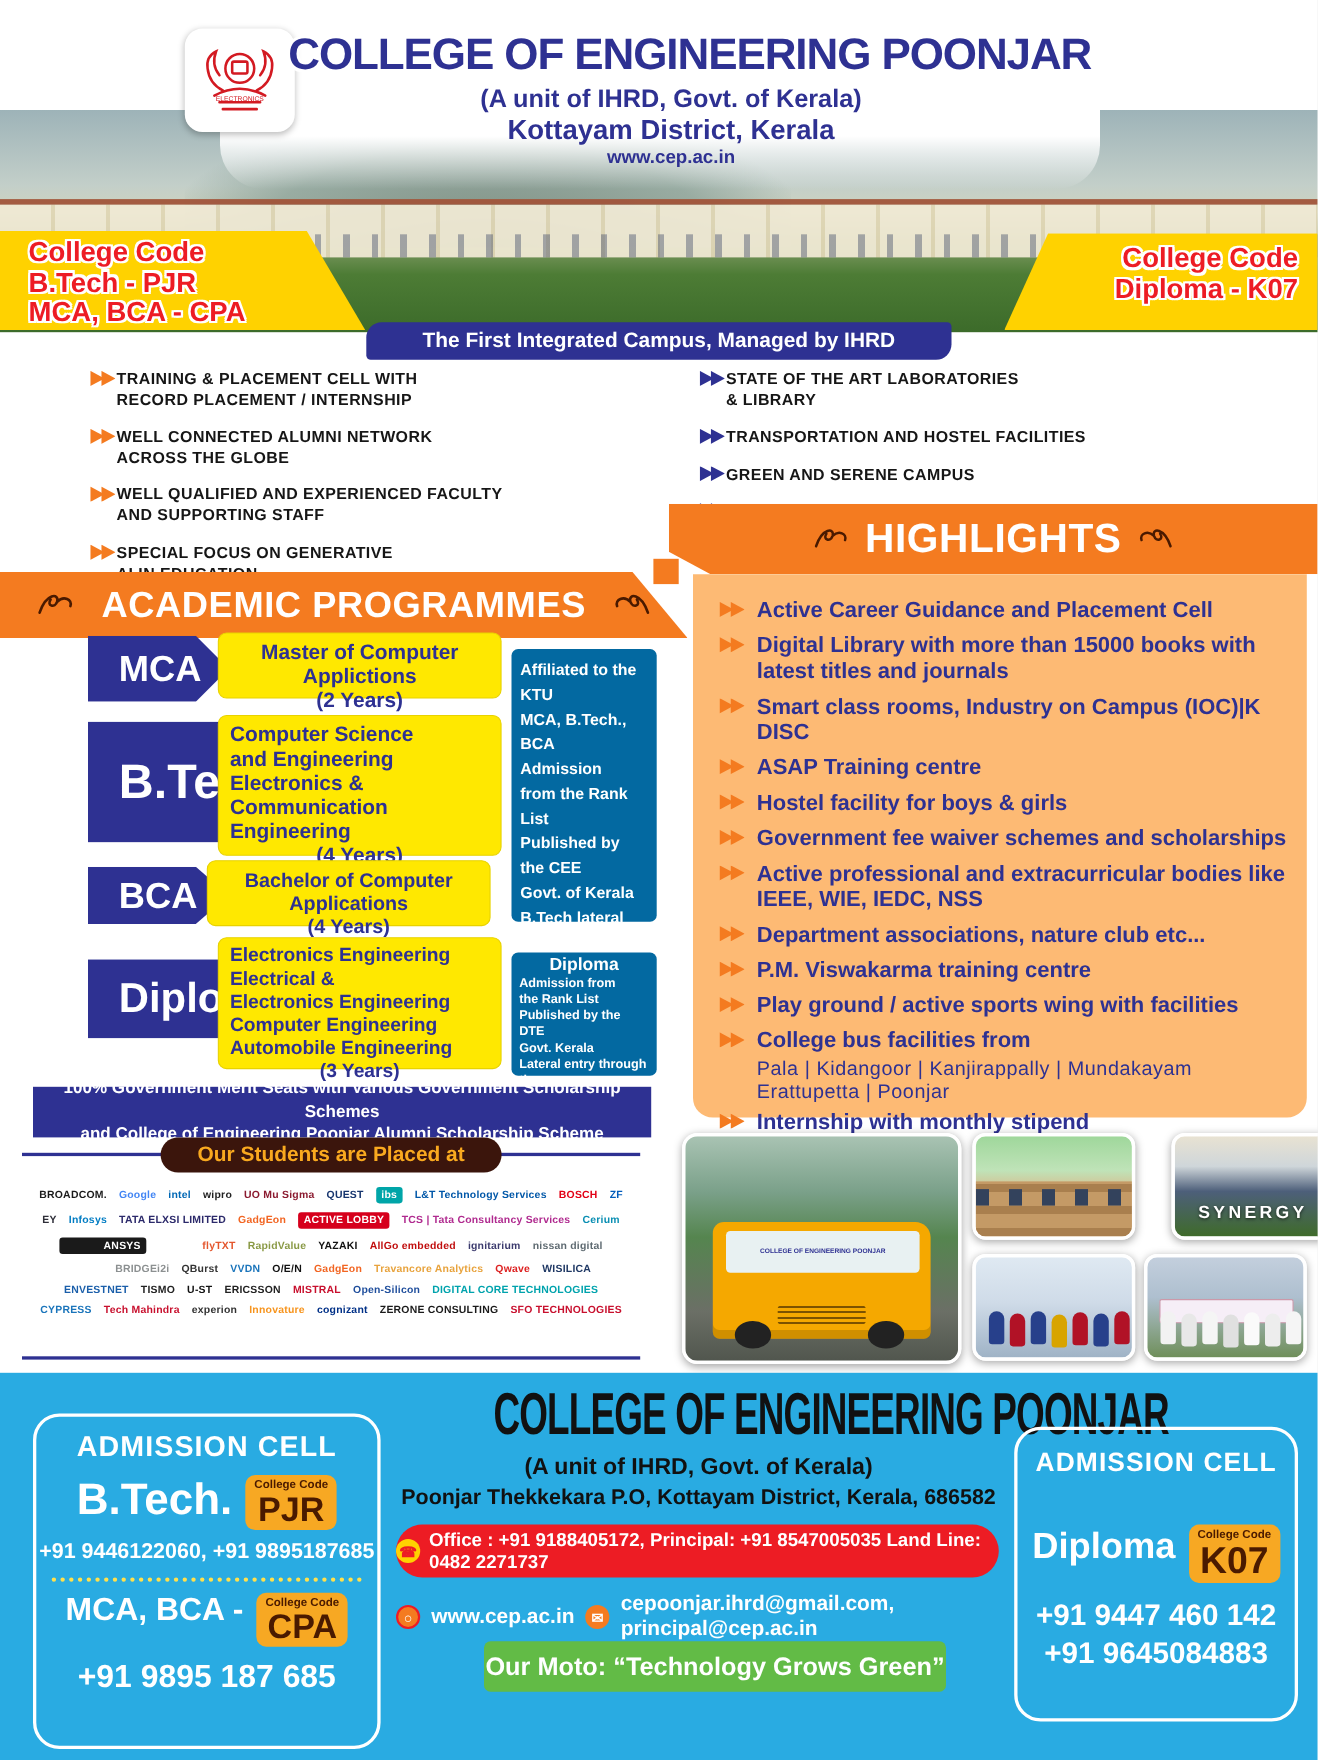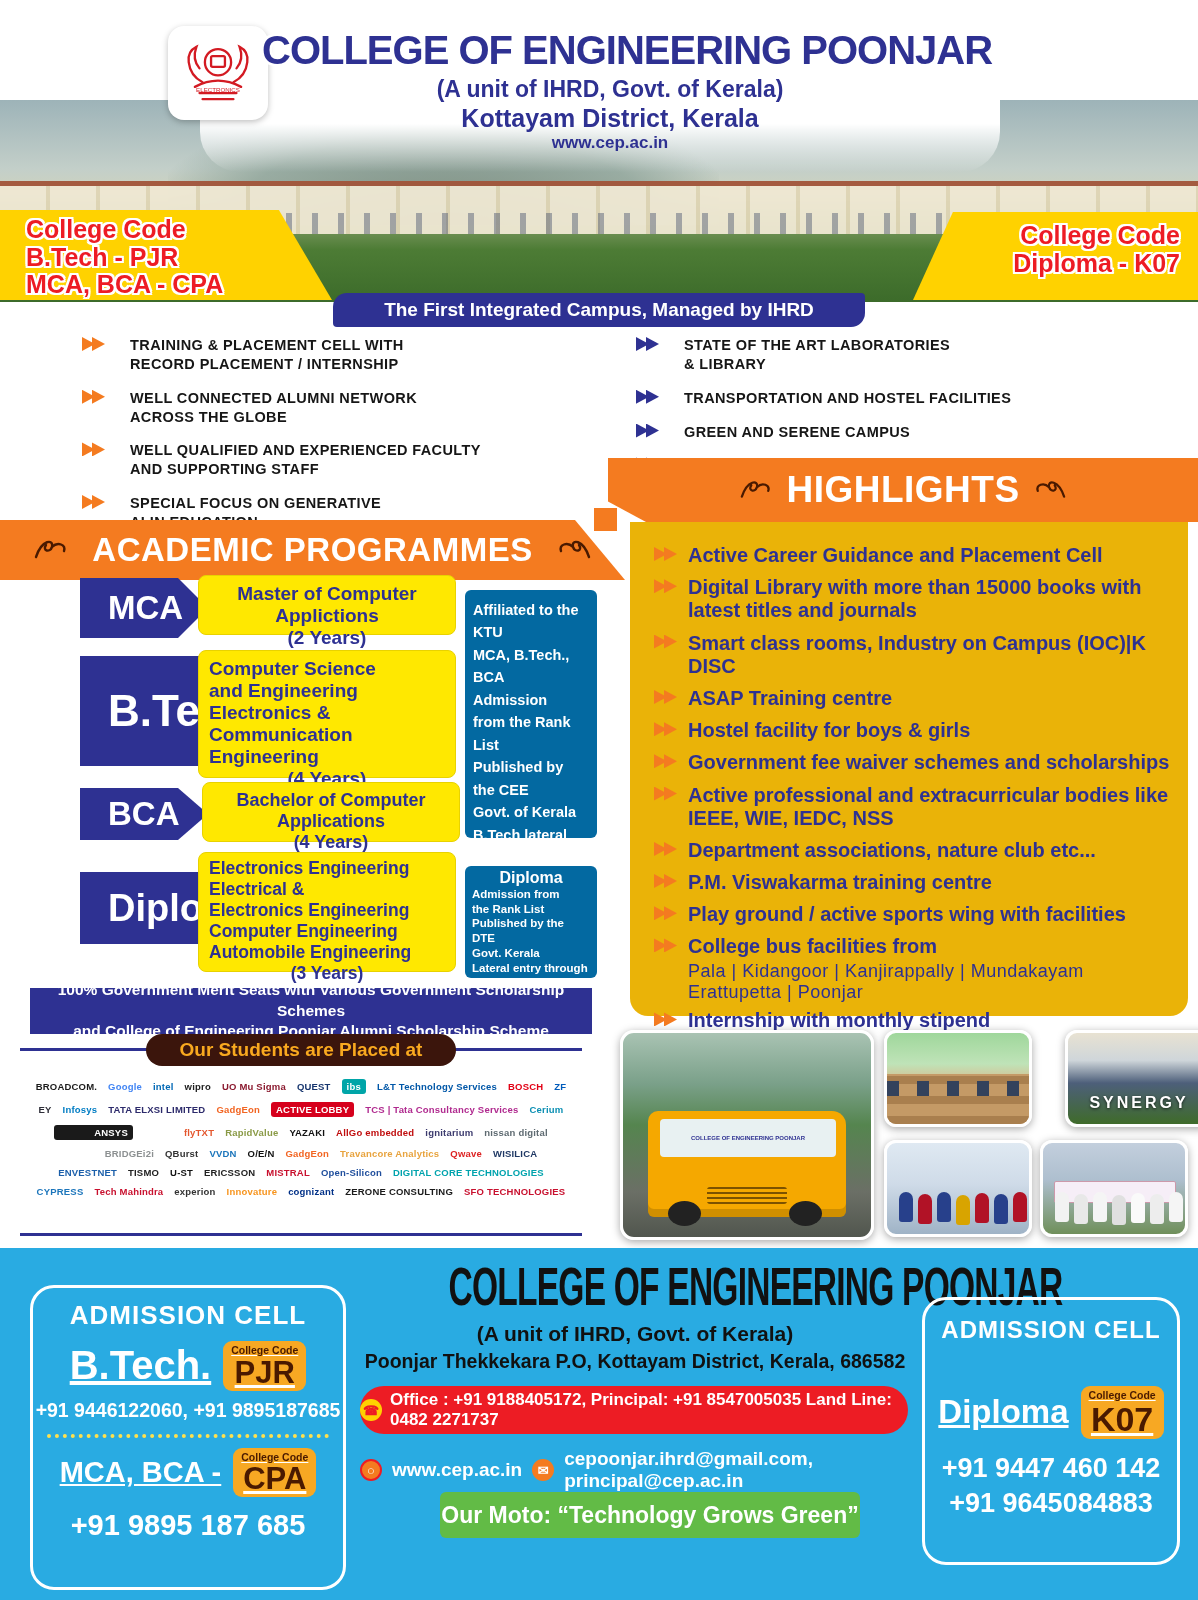--- a/index.html
+++ b/index.html
@@ -35,21 +35,21 @@
     clip-path:polygon(14% 0,100% 0,100% 100%,0 100%);padding:10px 18px 0 0;box-sizing:border-box;text-align:right;}
   .code-txt{color:#ED1C24;font-weight:bold;font-size:25px;line-height:1.1;}
 
   .banner{left:333px;top:293px;width:532px;height:34px;background:#2E3192;border-radius:14px 4px 14px 4px;
     color:#fff;font-weight:bold;font-size:19px;display:flex;align-items:center;justify-content:center;}
 
   
   .feat{display:flex;flex-direction:column;gap:15px;}
   .feat-l{left:82px;top:336px;width:500px;}
   .feat-r{left:636px;top:336px;width:540px;}
-  .feat-item{display:flex;gap:24px;align-items:flex-start;color:#161616;font-weight:bold;
+  .feat-item{display:flex;gap:0;align-items:flex-start;color:#161616;font-weight:bold;
     font-size:14.5px;letter-spacing:.4px;line-height:1.3;}
   .tri2{position:relative;width:24px;height:14px;flex:0 0 24px;margin-top:1px;}
   .tri2::before,.tri2::after{content:"";position:absolute;top:0;width:13px;height:14px;background:currentColor;
     clip-path:polygon(0 0,100% 50%,0 100%);}
   .tri2::before{left:0;} .tri2::after{left:10px;}
   .o{color:#F47B20;} .b{color:#2E3192;}
 
   
   .acad-bar{left:0;top:520px;width:625px;height:60px;background:#F47B20;
     clip-path:polygon(0 0,575px 0,100% 100%,0 100%);display:flex;align-items:center;justify-content:center;gap:24px;}
@@ -62,21 +62,21 @@
     clip-path:polygon(0 0,calc(100% - 30px) 0,100% 50%,calc(100% - 30px) 100%,0 100%);
     padding-left:28px;box-sizing:border-box;}
   .ybox{background:#FFE800;border:1px solid #e8d200;border-radius:8px;color:#2E3192;font-weight:bold;
     font-size:19px;box-sizing:border-box;padding:7px 10px;}
   .ybox .yrs{display:block;text-align:center;}
   .rbox{background:#0369a1;border-radius:6px;color:#fff;font-weight:bold;box-sizing:border-box;}
   .merit{left:30px;top:988px;width:562px;height:46px;background:#2E3192;color:#fff;font-weight:bold;
     font-size:15.5px;text-align:center;display:flex;align-items:center;justify-content:center;line-height:1.35;}
 
   
-  .hl-panel{left:630px;top:522px;width:558px;height:494px;background:#eab308;border-radius:0 0 18px 18px;
+  .hl-panel{left:630px;top:522px;width:558px;height:494px;background:#fdba74;border-radius:0 0 18px 18px;
     box-sizing:border-box;padding:22px 14px 10px 24px;}
   .hl-item{display:flex;gap:10px;margin-bottom:7px;color:#2E3192;font-weight:bold;font-size:20px;line-height:1.16;}
   .hl-item .tri2{margin-top:3px;}
   .hl-sub{font-weight:normal;font-size:18px;letter-spacing:.5px;margin-top:2px;}
 
   
   .place-panel{left:20px;top:1048px;width:562px;height:188px;background:#fff;
     border-top:3px solid #2E3192;border-bottom:3px solid #2E3192;box-sizing:border-box;}
   .place-ribbon{left:146px;top:1034px;width:310px;height:32px;background:#3B150C;border-radius:16px;
     color:#F9A91F;font-weight:bold;font-size:19px;display:flex;align-items:center;justify-content:center;}
@@ -119,21 +119,21 @@
   
   .footer{left:0;top:1248px;width:1198px;height:352px;background:#29ABE2;}
   .fbox{border:3px solid #fff;border-radius:24px;box-sizing:border-box;text-align:center;color:#fff;}
   .fbox-l{left:30px;top:1285px;width:316px;height:305px;padding-top:12px;}
   .fbox-r{left:922px;top:1297px;width:258px;height:268px;padding-top:16px;}
   .adm-title{font-weight:bold;font-size:26px;letter-spacing:1px;}
   .badge{display:inline-flex;flex-direction:column;align-items:center;background:#F7A823;border-radius:9px;
     padding:4px 8px 3px;color:#4a1a00;line-height:1;}
   .badge .bl{font-size:10.5px;font-weight:bold;}
   .badge .bc{font-size:31px;font-weight:bold;margin-top:1px;}
-  .frow{display:flex;align-items:center;justify-content:center;gap:12px;margin-top:10px;text-decoration:underline;}
+  .frow{display:flex;justify-content:center;gap:12px;margin-top:10px;}
   .big-course{font-weight:bold;font-size:40px;}
   .mid-course{font-weight:bold;font-size:29px;}
   .fphones{font-weight:bold;font-size:19.5px;margin-top:8px;}
   .fphone-big{font-weight:bold;font-size:29px;margin-top:12px;}
   .dotline{border:0;border-top:4px dotted #FFE14D;margin:12px 14px 2px;}
   .ft-title{left:362px;top:1262px;width:546px;text-align:center;color:#111;font-weight:bold;font-size:43px;
     letter-spacing:-1px;}
   .ft-title>span{transform:scaleX(.78) scaleY(1.25);}
   .ft-sub{left:362px;top:1322px;width:546px;text-align:center;color:#111;font-weight:bold;font-size:21px;}
   .ft-addr{left:362px;top:1350px;width:546px;text-align:center;color:#111;font-weight:bold;font-size:19.5px;}
@@ -266,21 +266,21 @@
   <div class="abs prog-arrow" style="left:80px;top:656px;width:152px;height:110px;font-size:44px;">B.Tech</div>
   <div class="abs ybox" style="left:198px;top:650px;width:258px;height:128px;">
     <span class="pre">Computer Science
 and Engineering
 Electronics &amp;
 Communication Engineering</span>
     <span class="yrs">(4 Years)</span>
   </div>
 
   <div class="abs prog-arrow" style="left:80px;top:788px;width:128px;height:52px;font-size:33px;">BCA</div>
-  <div class="abs ybox" style="left:202px;top:782px;width:258px;height:60px;text-align:center;font-size:18px;">
+  <div class="abs ybox" style="left:188px;top:782px;width:258px;height:60px;text-align:center;font-size:18px;">
     <span class="pre">Bachelor of Computer Applications</span>
     <span class="yrs">(4 Years)</span>
   </div>
 
   <div class="abs prog-arrow" style="left:80px;top:872px;width:172px;height:72px;font-size:38px;">Diploma</div>
   <div class="abs ybox" style="left:198px;top:852px;width:258px;height:120px;font-size:17.5px;padding-top:5px;">
     <span class="pre">Electronics Engineering
 Electrical &amp;
 Electronics Engineering
 Computer Engineering

